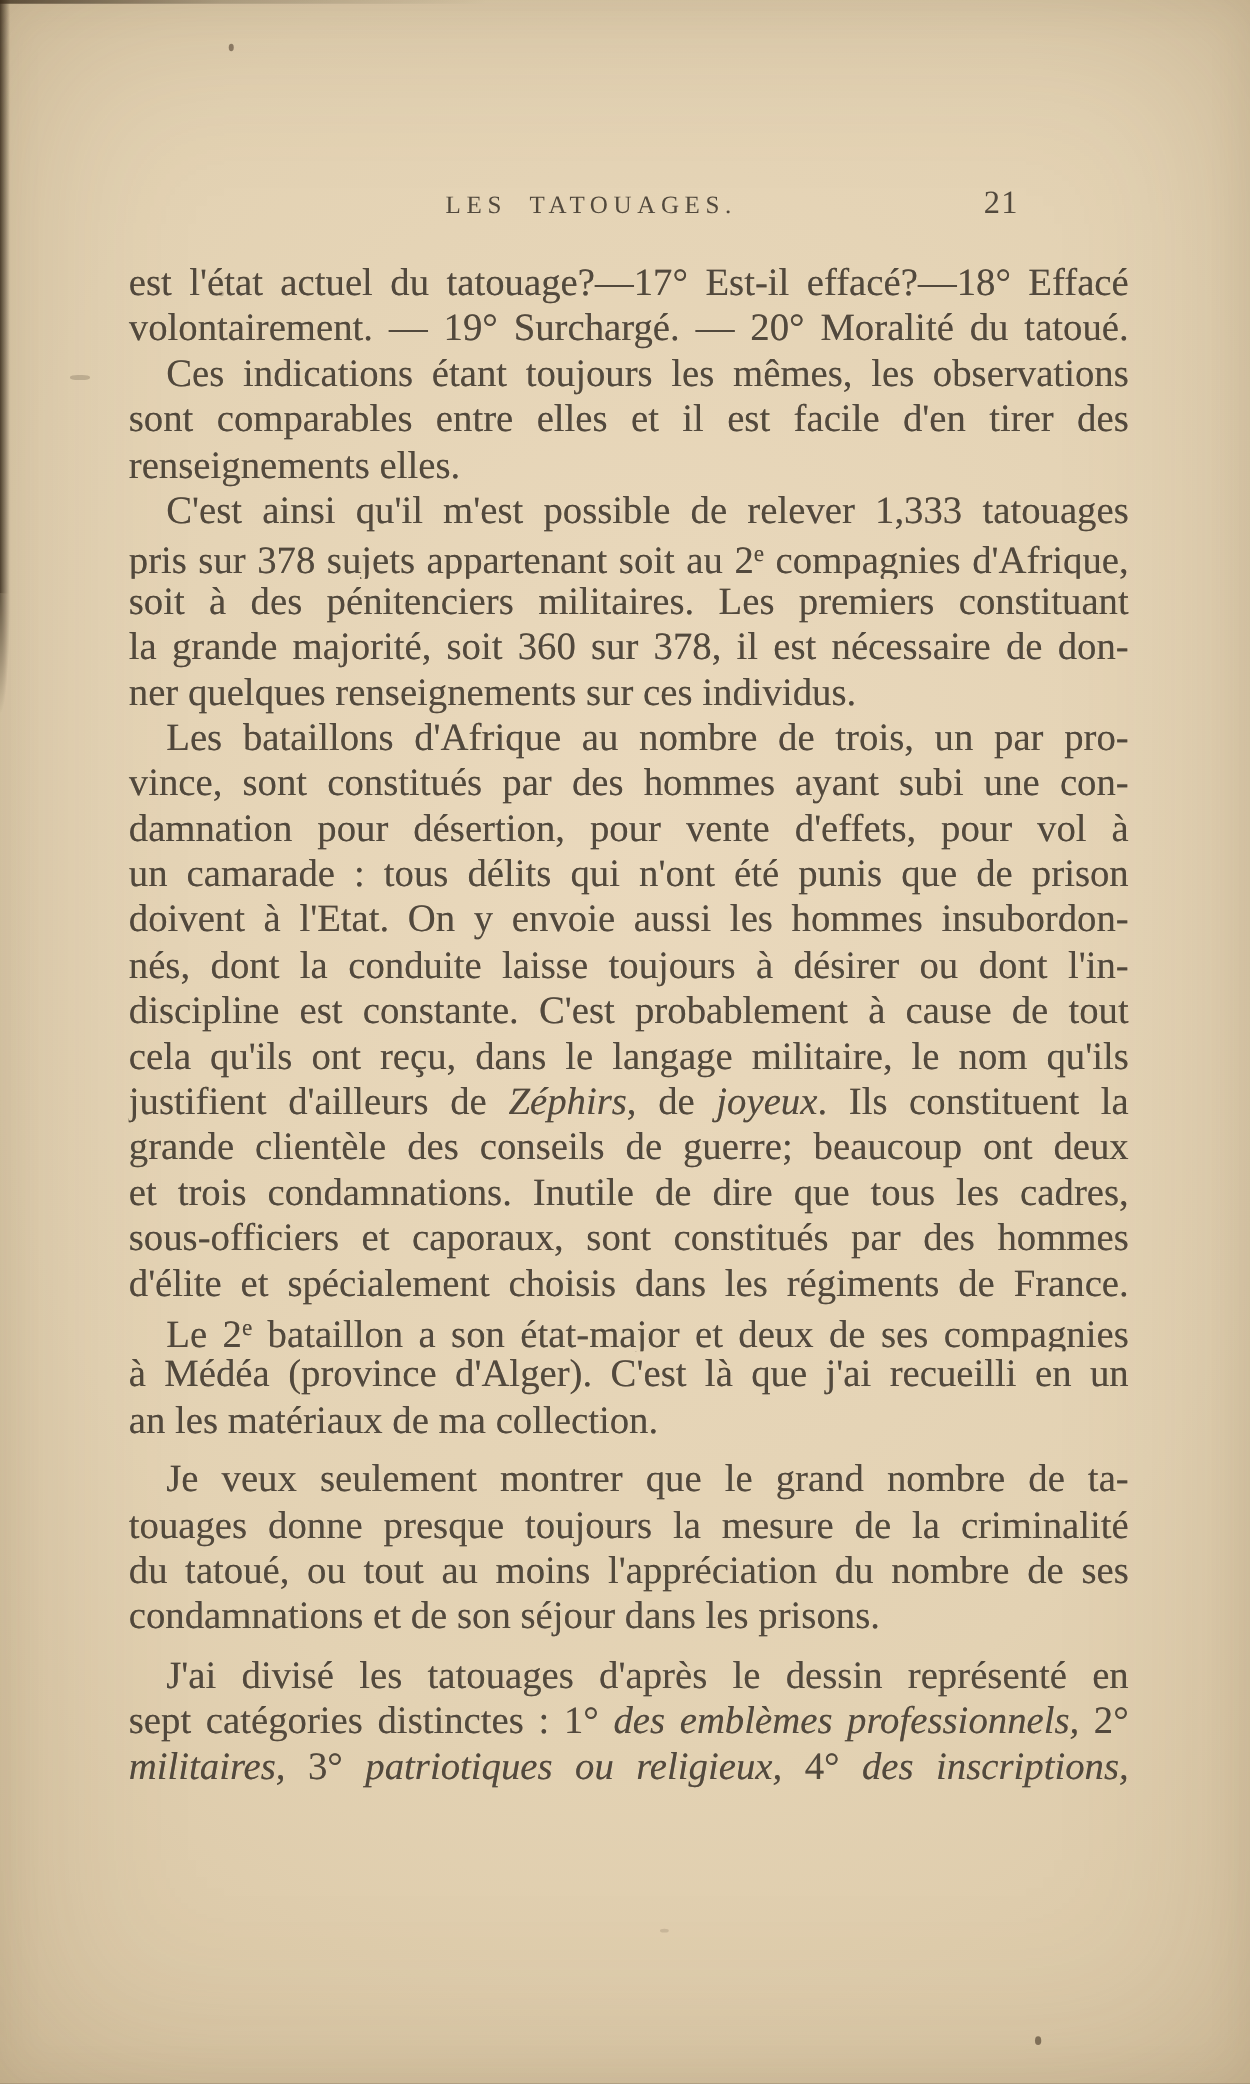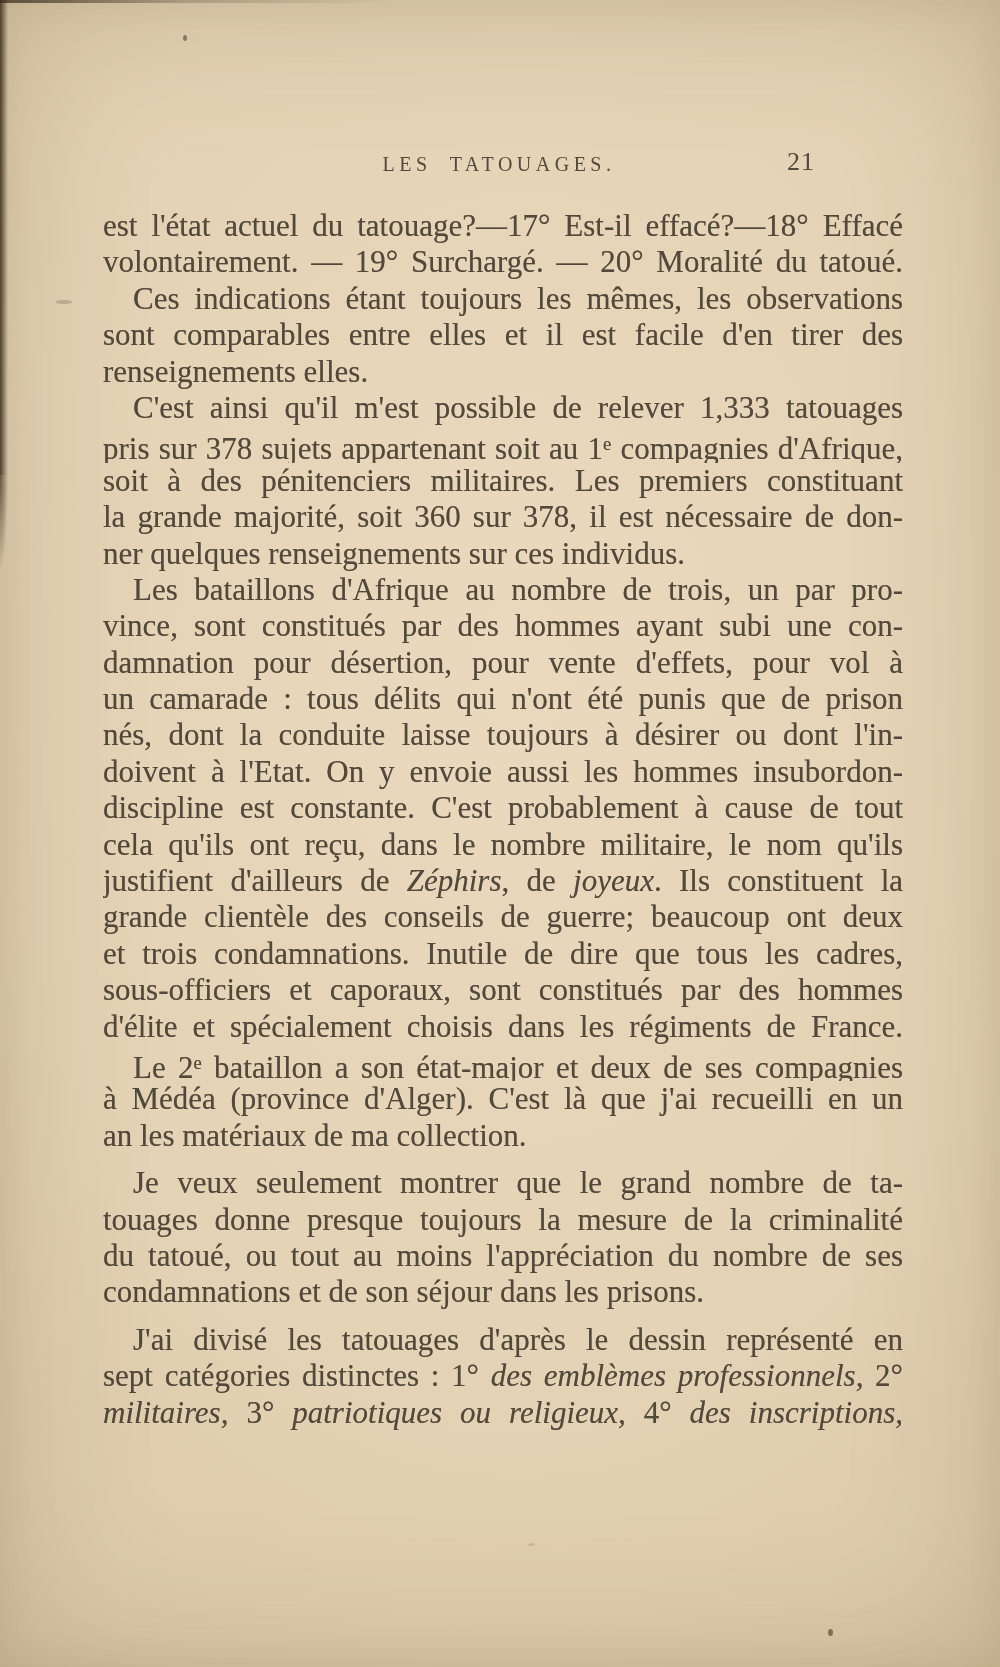--- a/index.html
+++ b/index.html
@@ -10,21 +10,21 @@
     background:radial-gradient(120% 100% at 52% 40%, var(--paper-light) 0%, var(--paper) 45%, var(--paper-dark) 100%);
     font-family:"Liberation Serif","DejaVu Serif",serif;
     color:var(--ink);
     overflow:hidden;
   }
   .page::after{
     content:'';position:absolute;inset:0;pointer-events:none;
     box-shadow:inset 0 0 150px rgba(110,85,50,.22), inset 0 0 35px rgba(110,85,50,.10);
   }
   .running-title{
-    position:absolute;top:153px;left:119px;width:760px;
+    position:absolute;top:153px;left:93px;width:760px;
     text-align:center;font-size:20px;letter-spacing:4.5px;word-spacing:9px;
   }
   .page-number{
     position:absolute;top:147px;left:787px;
     font-size:26px;letter-spacing:1px;
   }
   .text-block{
     position:absolute;top:208px;left:103px;width:800px;
     font-size:31px;line-height:36.4px;
     text-shadow:0 0 .5px rgba(80,70,58,.55);
@@ -64,32 +64,32 @@
   <div class="running-title">LES TATOUAGES.</div>
   <div class="page-number">21</div>
 
   <div class="text-block">
       <div class="line"><span>est l'état actuel du tatouage?—17° Est-il effacé?—18° Effacé</span></div>
       <div class="line"><span>volontairement. — 19° Surchargé. — 20° Moralité du tatoué.</span></div>
       <div class="line indent"><span>Ces indications étant toujours les mêmes, les observations</span></div>
       <div class="line"><span>sont comparables entre elles et il est facile d'en tirer des</span></div>
       <div class="line left"><span>renseignements elles.</span></div>
       <div class="line indent"><span>C'est ainsi qu'il m'est possible de relever 1,333 tatouages</span></div>
-      <div class="line"><span>pris sur 378 sujets appartenant soit au 1</span><span class="sup">e</span><span> compagnies d'Afrique,</span></div>
+      <div class="line"><span>pris sur 378 sujets appartenant soit au 2</span><span class="sup">e</span><span> compagnies d'Afrique,</span></div>
       <div class="line"><span>soit à des pénitenciers militaires. Les premiers constituant</span></div>
       <div class="line"><span>la grande majorité, soit 360 sur 378, il est nécessaire de don-</span></div>
       <div class="line left"><span>ner quelques renseignements sur ces individus.</span></div>
       <div class="line indent"><span>Les bataillons d'Afrique au nombre de trois, un par pro-</span></div>
       <div class="line"><span>vince, sont constitués par des hommes ayant subi une con-</span></div>
       <div class="line"><span>damnation pour désertion, pour vente d'effets, pour vol à</span></div>
       <div class="line"><span>un camarade : tous délits qui n'ont été punis que de prison</span></div>
+      <div class="line"><span>doivent à l'Etat. On y envoie aussi les hommes insubordon-</span></div>
       <div class="line"><span>nés, dont la conduite laisse toujours à désirer ou dont l'in-</span></div>
-      <div class="line"><span>doivent à l'Etat. On y envoie aussi les hommes insubordon-</span></div>
       <div class="line"><span>discipline est constante. C'est probablement à cause de tout</span></div>
-      <div class="line"><span>cela qu'ils ont reçu, dans le nombre militaire, le nom qu'ils</span></div>
+      <div class="line"><span>cela qu'ils ont reçu, dans le langage militaire, le nom qu'ils</span></div>
       <div class="line"><span>justifient d'ailleurs de </span><span class="it">Zéphirs</span><span>, de </span><span class="it">joyeux</span><span>. Ils constituent la</span></div>
       <div class="line"><span>grande clientèle des conseils de guerre; beaucoup ont deux</span></div>
       <div class="line"><span>et trois condamnations. Inutile de dire que tous les cadres,</span></div>
       <div class="line"><span>sous-officiers et caporaux, sont constitués par des hommes</span></div>
       <div class="line"><span>d'élite et spécialement choisis dans les régiments de France.</span></div>
       <div class="line indent"><span>Le 2</span><span class="sup">e</span><span> bataillon a son état-major et deux de ses compagnies</span></div>
       <div class="line"><span>à Médéa (province d'Alger). C'est là que j'ai recueilli en un</span></div>
       <div class="line left"><span>an les matériaux de ma collection.</span></div>
       <div class="line indent gap"><span>Je veux seulement montrer que le grand nombre de ta-</span></div>
       <div class="line"><span>touages donne presque toujours la mesure de la criminalité</span></div>

